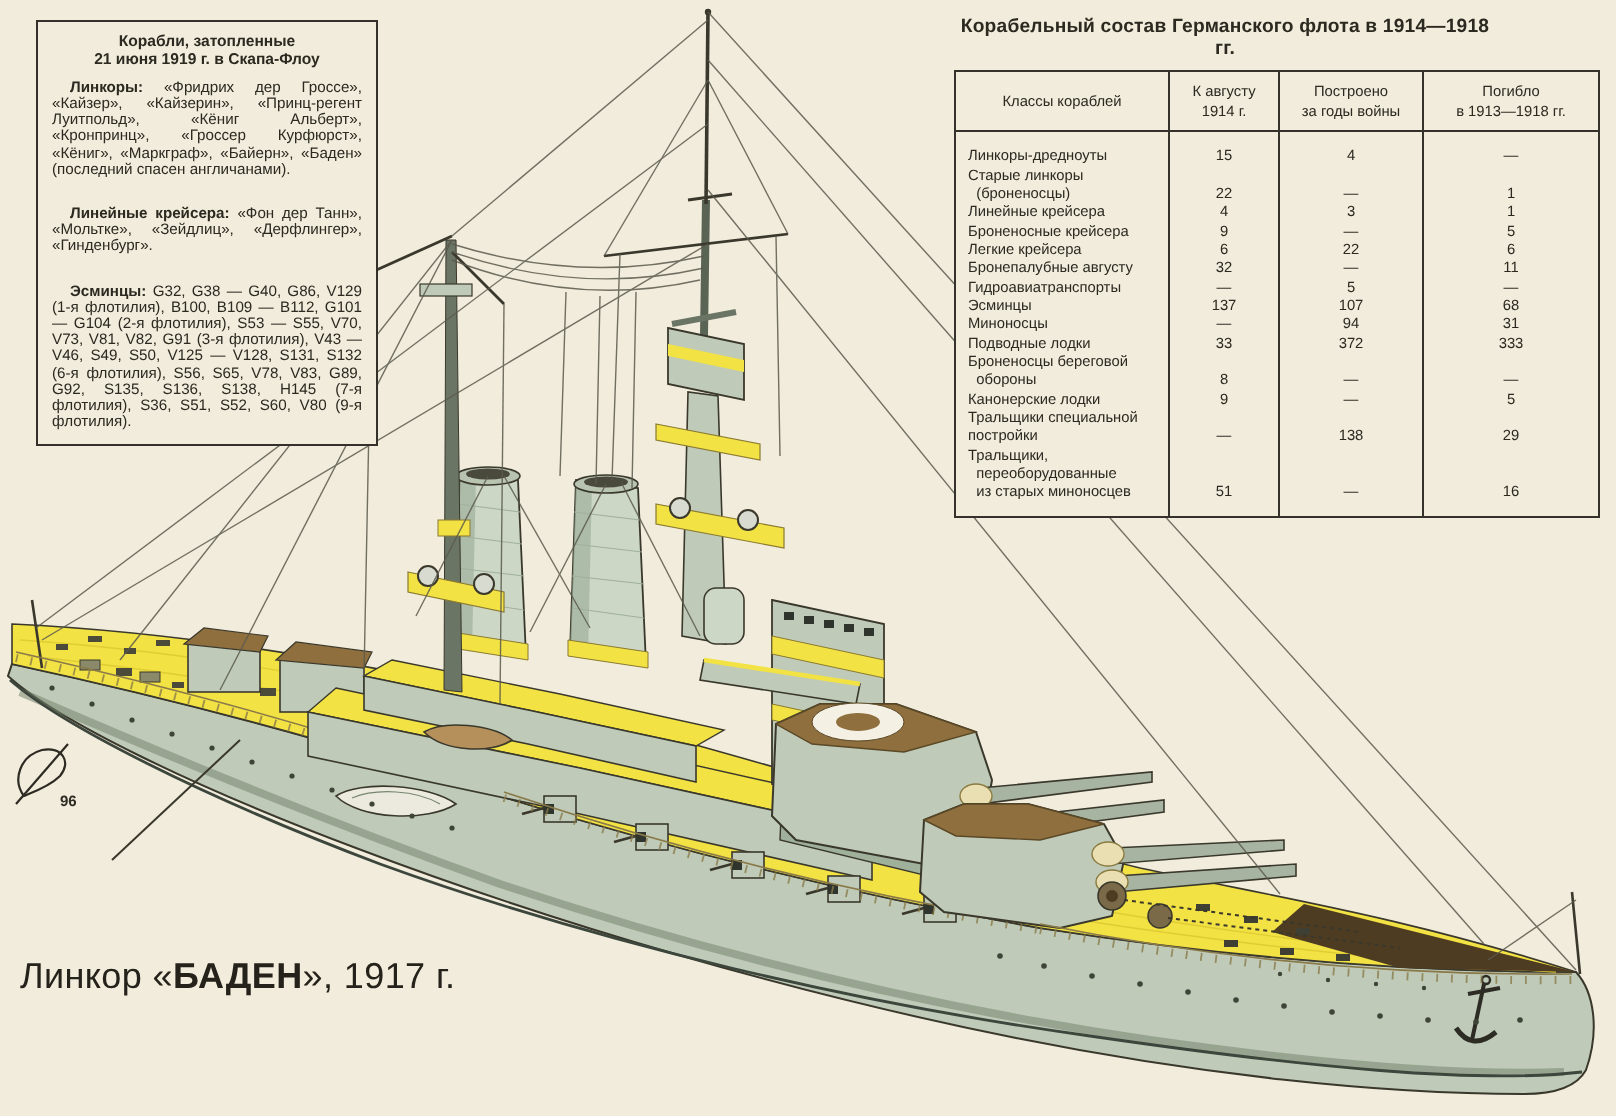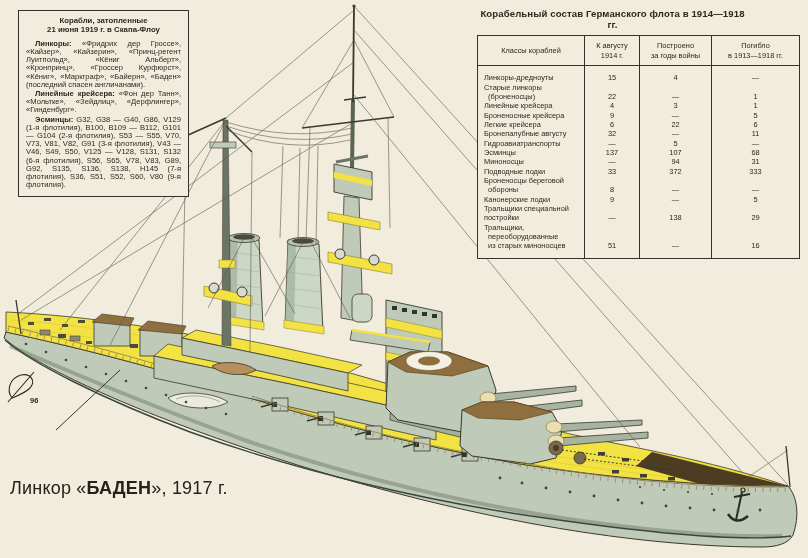--- a/index.html
+++ b/index.html
@@ -13,21 +13,21 @@
 
   
   .info-box{
     position:absolute;left:18px;top:10px;width:171px;
     border:1px solid #33312a;background:var(--bg);
     padding:6px 7px 7px;box-sizing:border-box;
     font-size:7.6px;line-height:1.08;text-align:justify;
   }
   .ib-title{font-weight:bold;text-align:center;font-size:7.8px;line-height:1.15;margin-bottom:5px;}
   .ib-p{margin:0;text-indent:9px;}
-  .ib-p + .ib-p{margin-top:1px;}
+  .ib-p + .ib-p{margin-top:14px;}
   .ib-lead{font-weight:bold;}
 
   
   .fleet{position:absolute;left:477px;top:8px;width:271px;background:var(--bg);}
   .fleet-title{font-size:9.6px;font-weight:bold;text-align:center;margin:0 0 5px;letter-spacing:.1px;}
   .fleet table{border-collapse:collapse;width:100%;border:1.2px solid #34322a;table-layout:fixed;}
   .fleet th{
     font-weight:normal;font-size:7.4px;text-align:center;vertical-align:middle;
     padding:5px 2px;border-left:1px solid #34322a;border-bottom:1px solid #34322a;
     white-space:pre-line;line-height:1.3;

